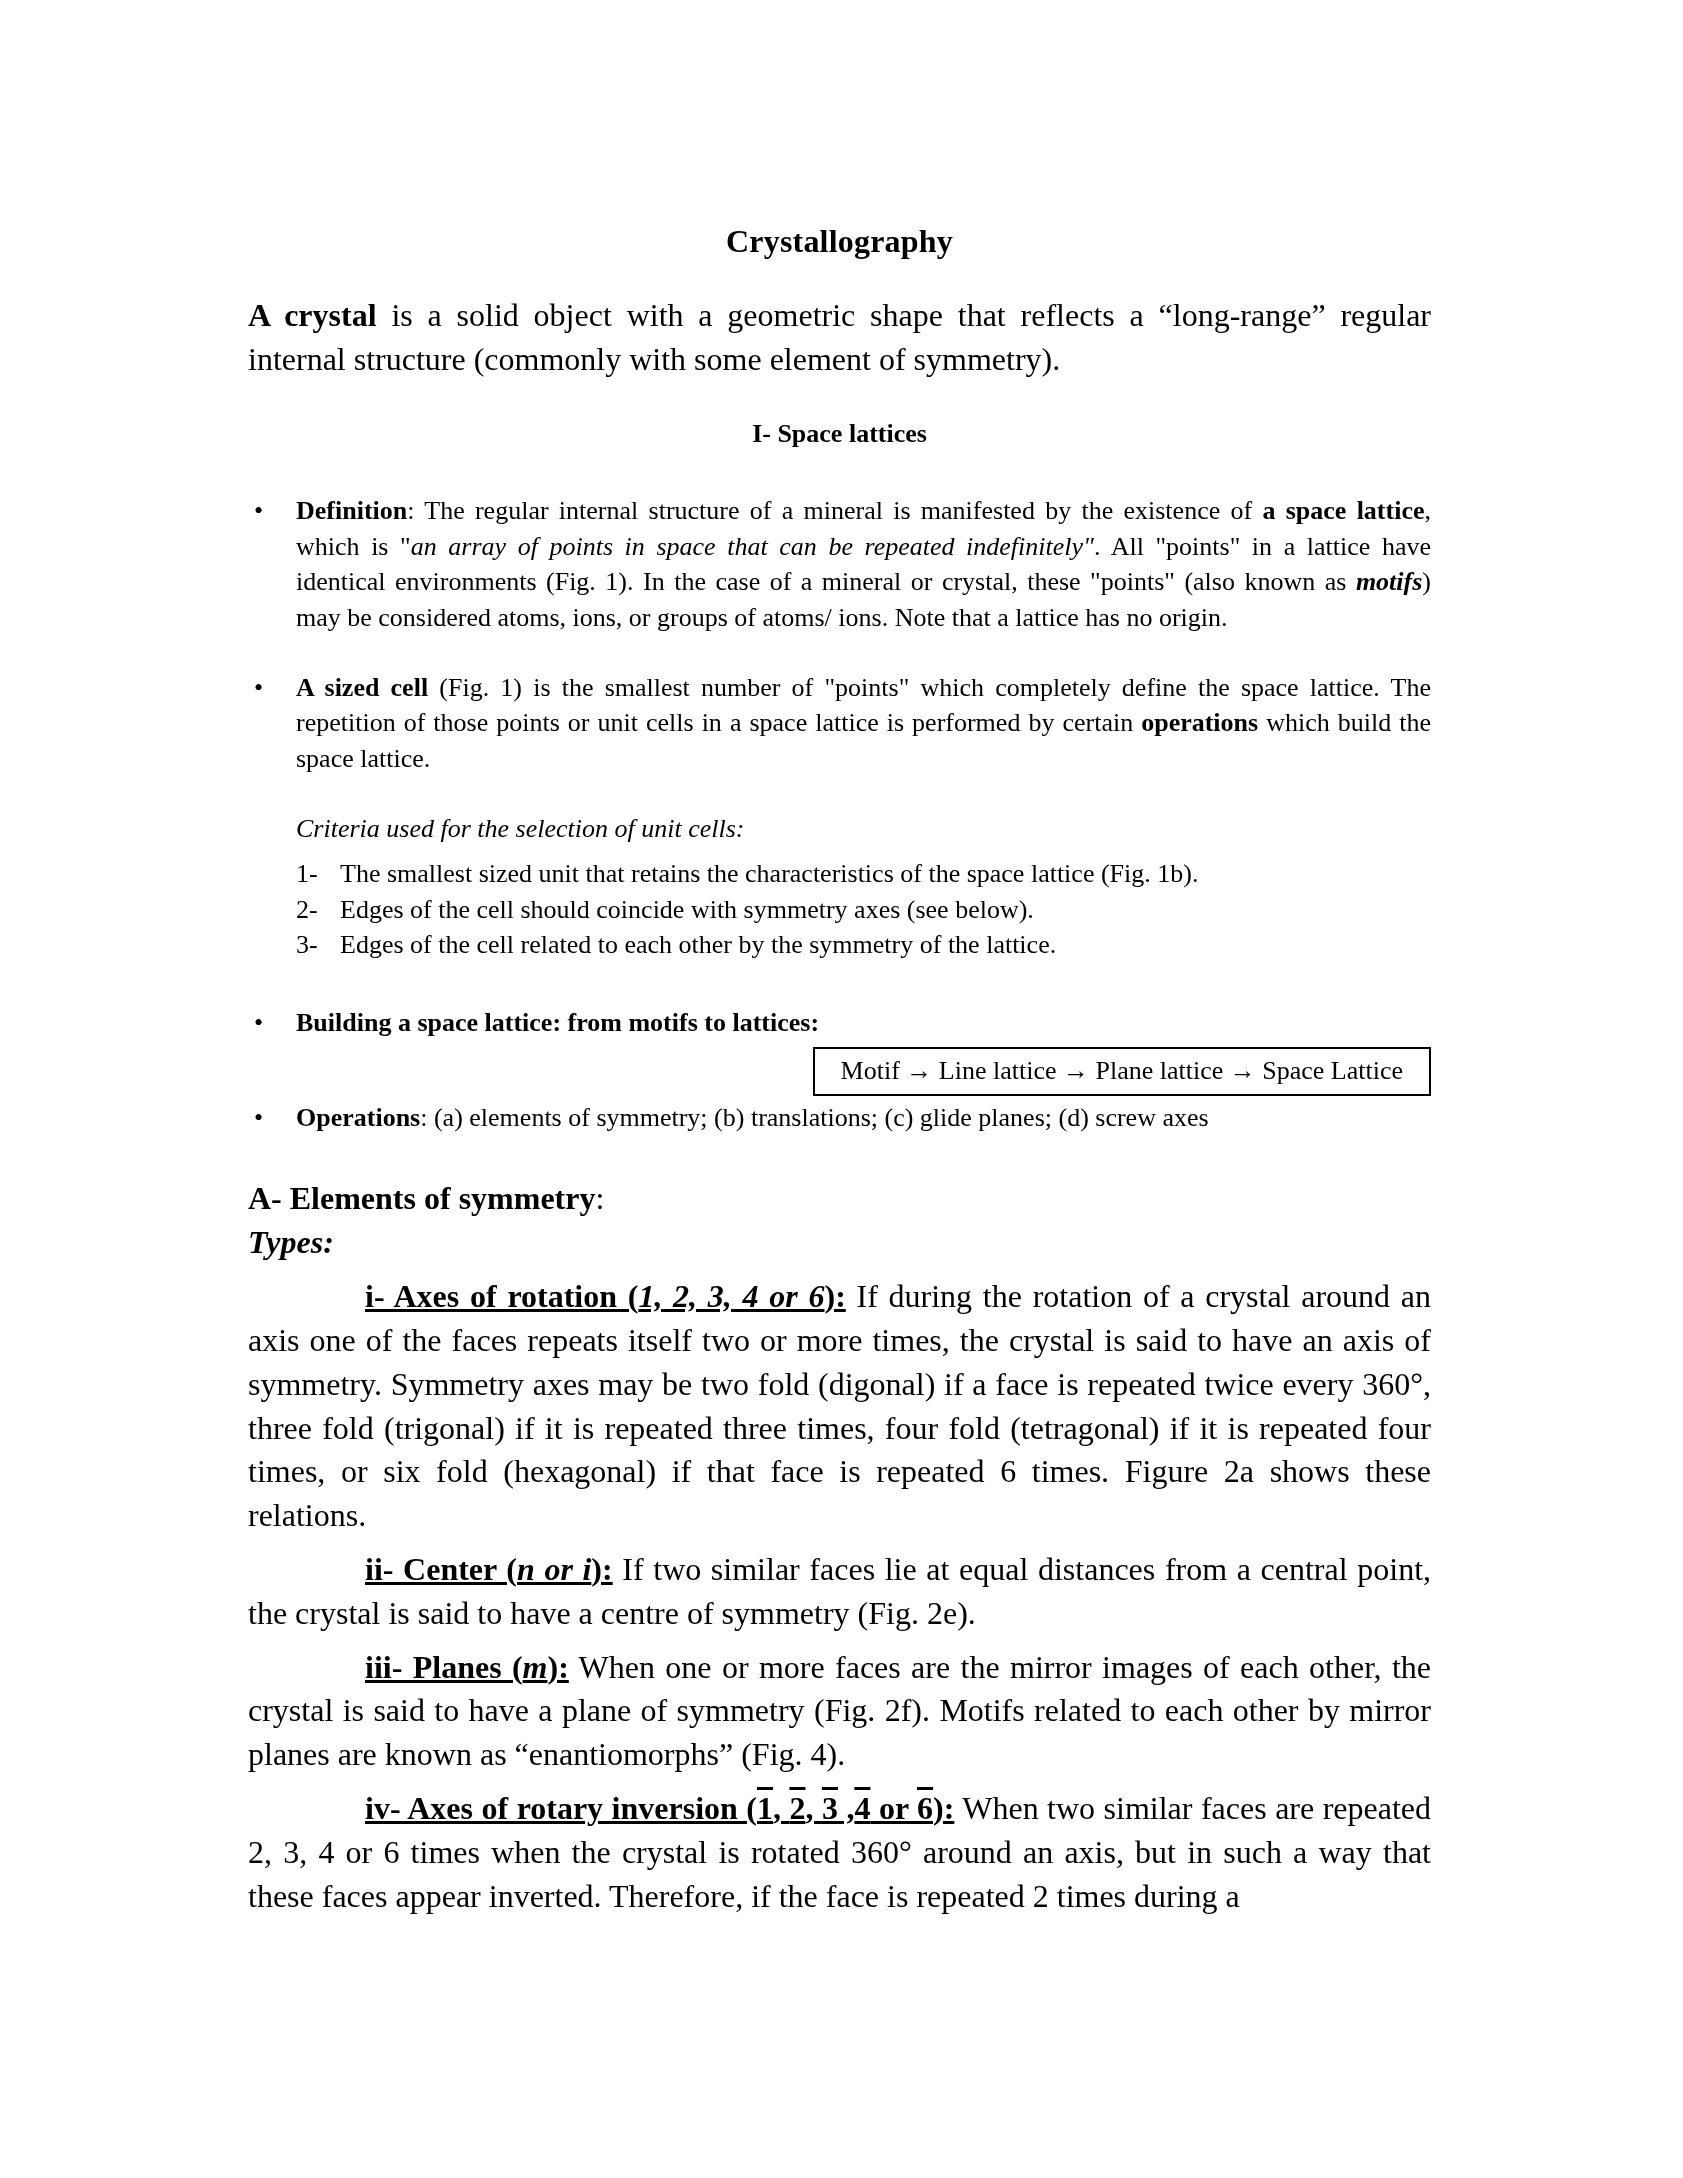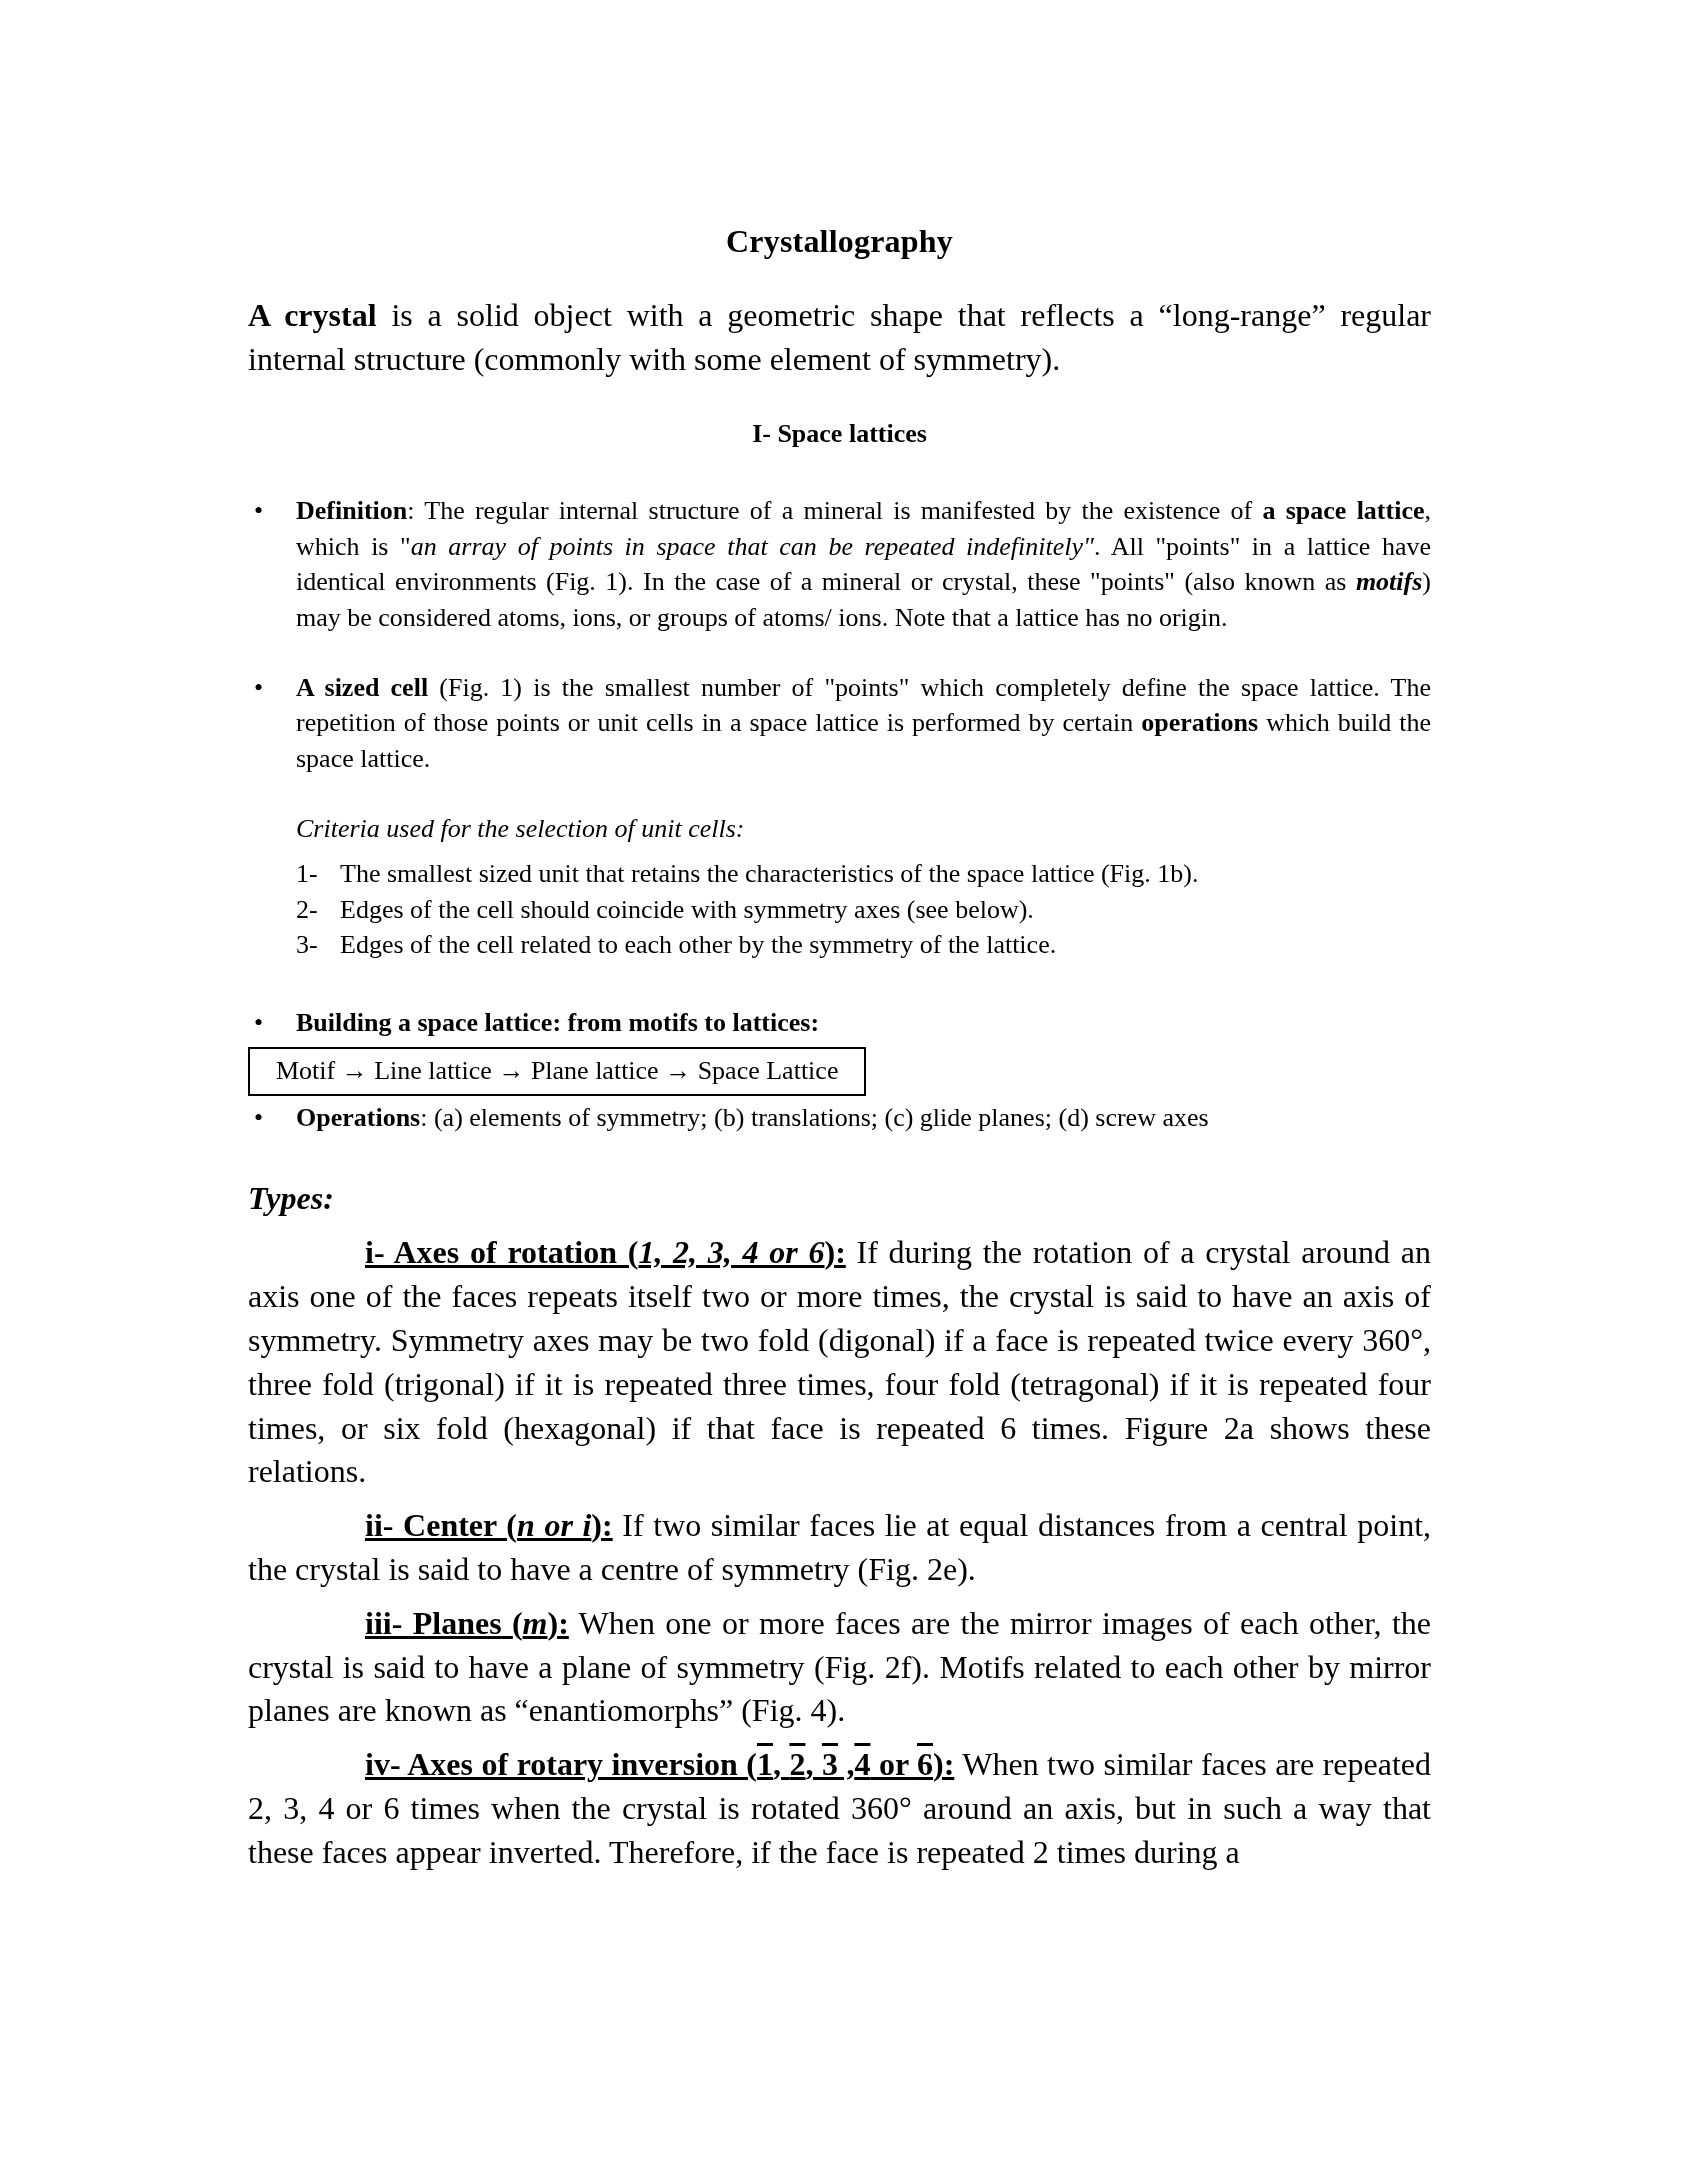--- a/index.html
+++ b/index.html
@@ -89,21 +89,21 @@
   }
   .crit-num {
     flex: 0 0 44px;
   }
   .crit-text {
     flex: 1 1 auto;
     text-align: justify;
   }
   .boxed-wrap {
     display: flex;
-    justify-content: flex-start;
+    justify-content: flex-end;
     margin: 6px 0 4px 0;
   }
   .boxed {
     border: 2px solid #000;
     padding: 6px 26px 8px 26px;
     font-size: 26px;
     line-height: 1.2;
     text-align: center;
     white-space: nowrap;
   }
@@ -174,20 +174,21 @@
       <div class="boxed">Motif → Line lattice → Plane lattice → Space Lattice</div>
     </div>
 
     <div class="bullet-row">
       <div class="bullet-dot">•</div>
       <div class="bullet-body"><b>Operations</b><span>: (a) elements of symmetry; (b) translations; (c) glide planes; (d) screw axes</span></div>
     </div>
 
     <div class="gap-42"></div>
 
+    <p><b>A- Elements of symmetry</b><span>:</span></p>
 
     <p><b><i>Types:</i></b></p>
 
     <div class="gap-10"></div>
 
     <p class="para-indent"><b><u><span>i- Axes of rotation (</span><i>1, 2, 3, 4 or 6</i><span>):</span></u></b><span> If during the rotation of a crystal around an axis one of the faces repeats itself two or more times, the crystal is said to have an axis of symmetry. Symmetry axes may be two fold (digonal) if a face is repeated twice every 360°, three fold (trigonal) if it is repeated three times, four fold (tetragonal) if it is repeated four times, or six fold (hexagonal) if that face is repeated 6 times. Figure 2a shows these relations.</span></p>
 
     <div class="gap-10"></div>
 
     <p class="para-indent"><b><u><span>ii- Center (</span><i>n or i</i><span>):</span></u></b><span> If two similar faces lie at equal distances from a central point, the crystal is said to have a centre of symmetry (Fig. 2e).</span></p>

